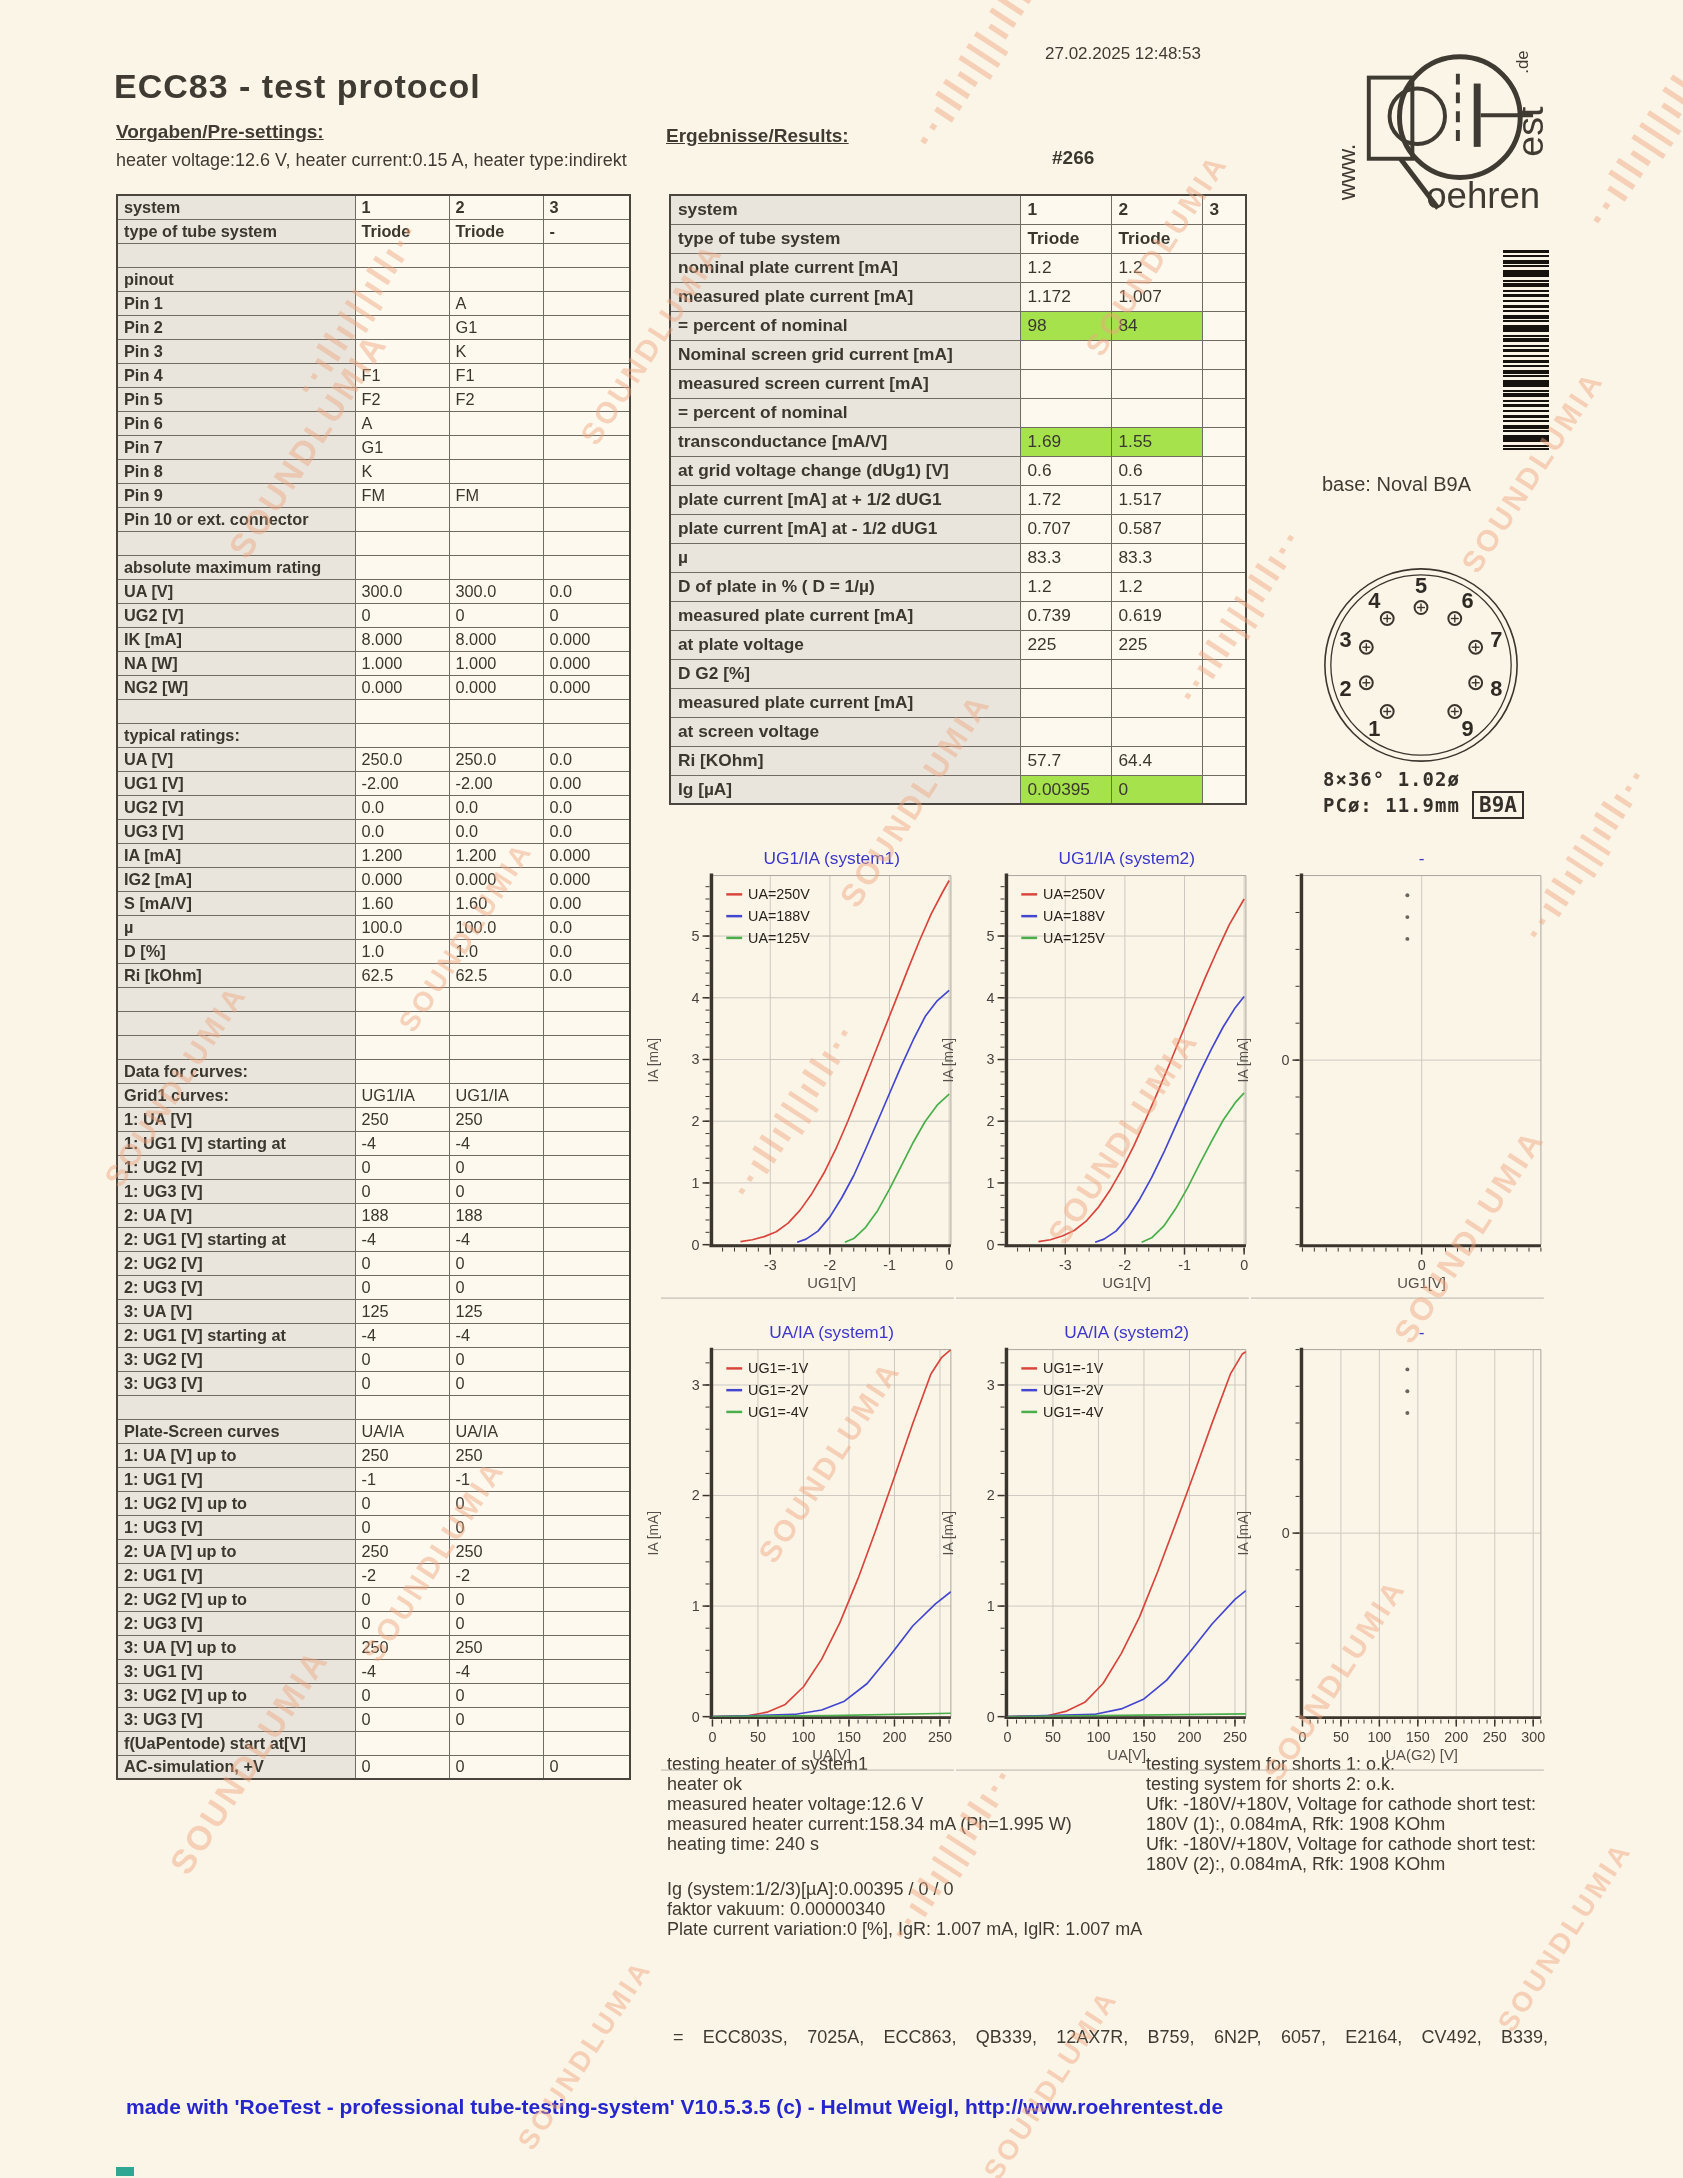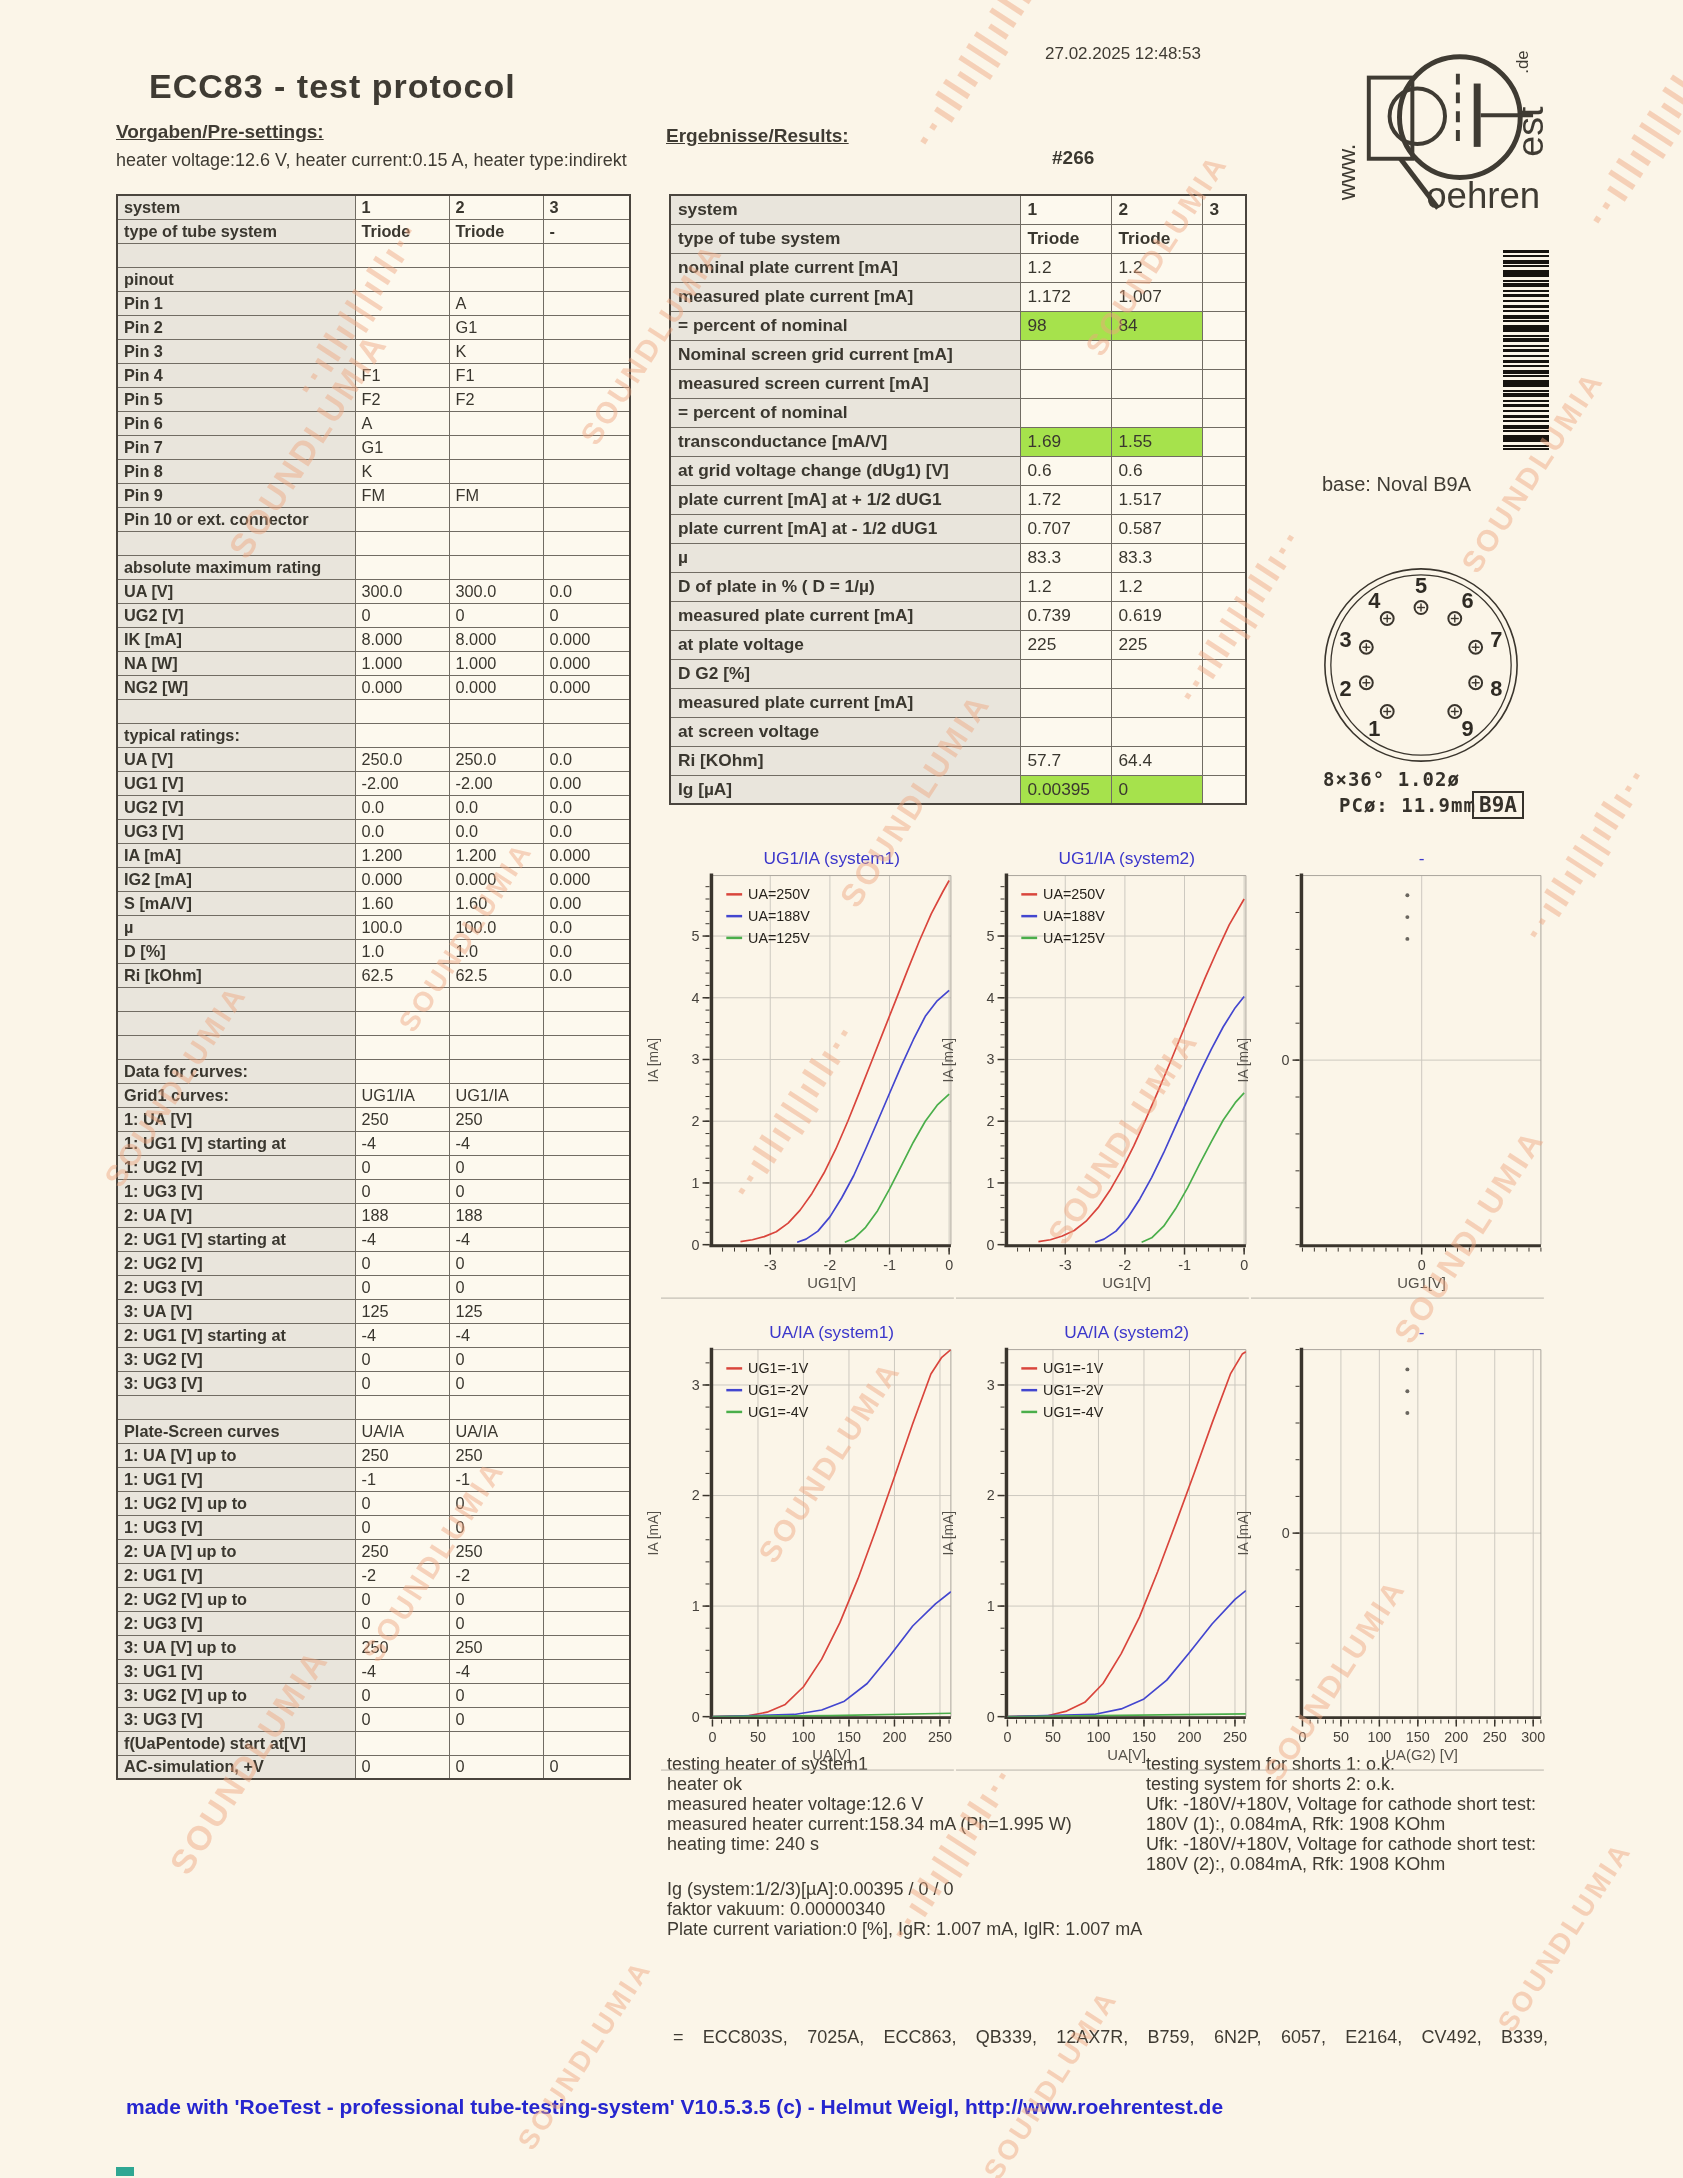--- a/index.html
+++ b/index.html
@@ -1,19 +1,19 @@
 <!DOCTYPE html>
 <html><head>
 <meta charset="utf-8">
 <style>
   html,body{margin:0;padding:0;background:#fbf5e8;}
   .page{position:relative;width:1683px;height:2178px;background:#fbf5e8;overflow:hidden;
         font-family:"Liberation Sans",sans-serif;color:#3a372f;}
   .abs{position:absolute;}
-  .title{font-size:34px;font-weight:bold;letter-spacing:1px;color:#3f3b33;margin-left:35px;}
+  .title{font-size:34px;font-weight:bold;letter-spacing:1px;color:#3f3b33;}
   .heading{font-size:19px;font-weight:bold;text-decoration:underline;color:#3f3b33;}
   .smalltext{font-size:18px;color:#3f3b33;}
   .datestamp{font-size:17px;color:#3f3b33;}
   .serial{font-size:19px;font-weight:bold;}
   .datatable{position:absolute;border-collapse:collapse;table-layout:fixed;border:2px solid #4a453e;}
   .datatable td{border:1px solid #716c63;overflow:hidden;white-space:nowrap;box-sizing:border-box;padding:0 0 0 6px;}
   #presettings-table td{height:24px;font-size:16.3px;}
   #results-table td{height:29px;font-size:17.3px;padding-left:7px;}
   .lbl{background:#e9e5dc;font-weight:bold;}
   .val{background:#fdf9ee;}
@@ -662,21 +662,21 @@
         <text x="186.0845213036123" y="141.72135954999578" text-anchor="middle" font-size="22" font-weight="bold" fill="#2f2b24">8</text>
       </g>
       <g>
         <circle cx="144.09154463296346" cy="156.92298567374695" r="6.5" fill="none" stroke="#3a352d" stroke-width="2"></circle>
         <line x1="140.09154463296346" y1="156.92298567374695" x2="148.09154463296346" y2="156.92298567374695" stroke="#3a352d" stroke-width="1.4"></line>
         <line x1="144.09154463296346" y1="152.92298567374695" x2="144.09154463296346" y2="160.92298567374695" stroke="#3a352d" stroke-width="1.4"></line>
         <text x="157.02282018339787" y="181.72135954999578" text-anchor="middle" font-size="22" font-weight="bold" fill="#2f2b24">9</text>
       </g>
     </svg>
   <div class="abs monospec" style="left:1323px;top:768px;">8×36°  1.02ø</div>
-  <div class="abs monospec" style="left:1323px;top:794px;margin-left:16px;">PCø: 11.9mm</div>
+  <div class="abs monospec" style="left:1323px;top:794px;">PCø: 11.9mm</div>
   <div class="abs b9abox" style="left:1472px;top:791px;">B9A</div>
 
   <div class="abs notes" style="left:667px;top:1754px;">
       <div>testing heater of system1</div>
       <div>heater ok</div>
       <div>measured heater voltage:12.6 V</div>
       <div>measured heater current:158.34 mA (Ph=1.995 W)</div>
       <div>heating time: 240 s</div>
     </div>
   <div class="abs notes" style="left:1146px;top:1754px;">

